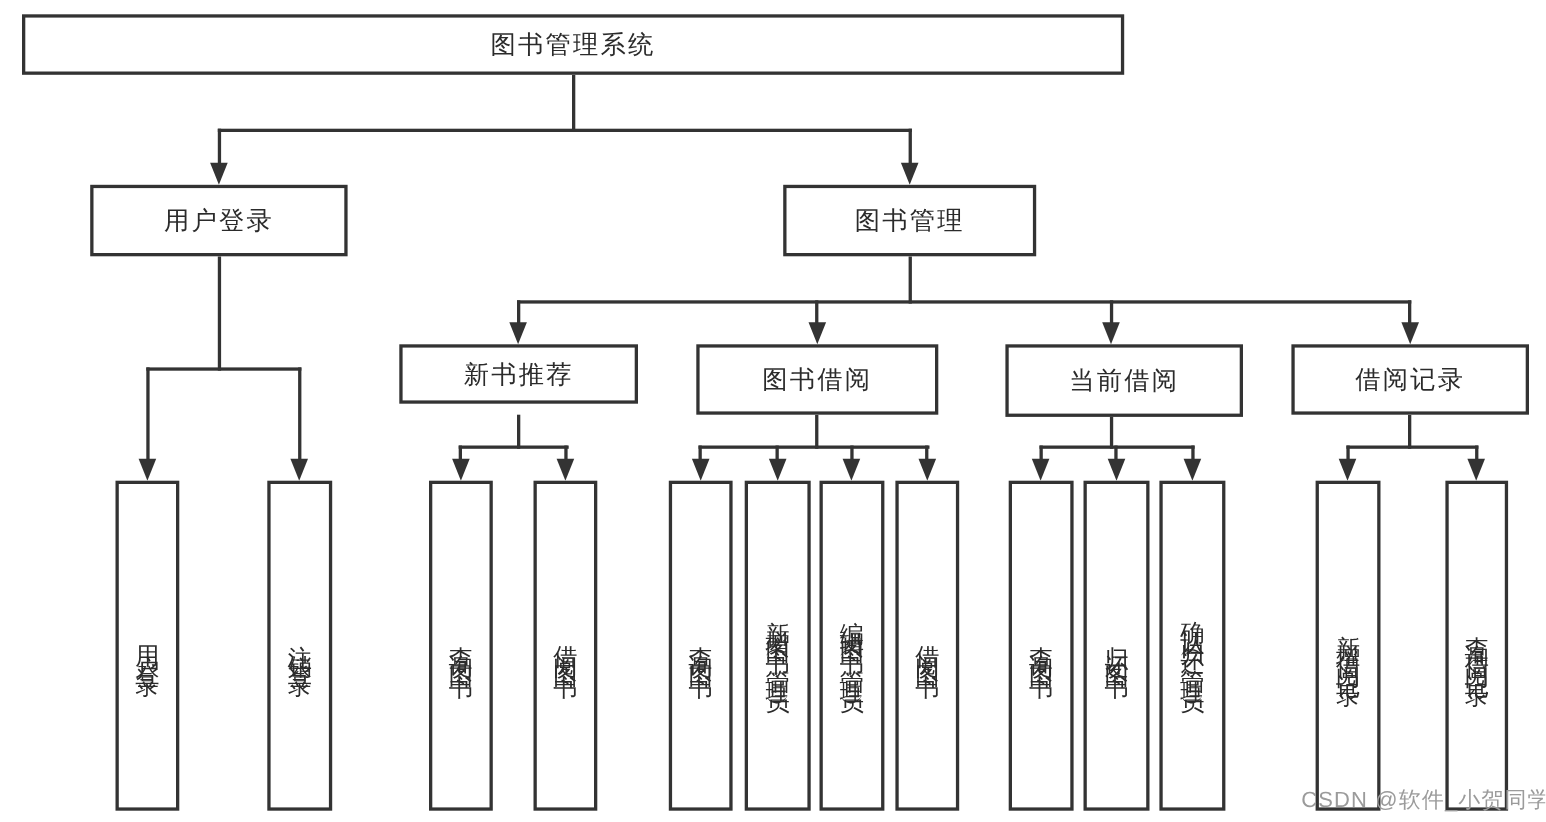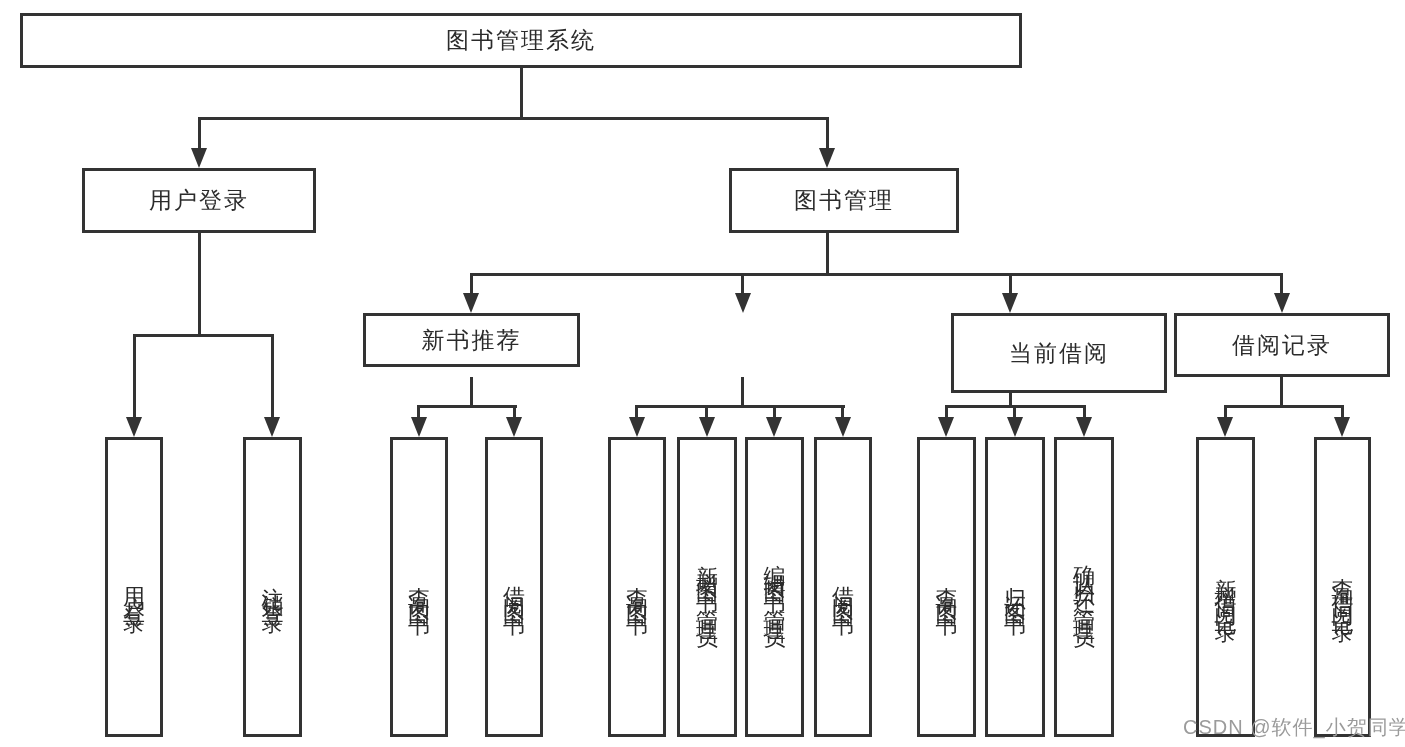--- a/index.html
+++ b/index.html
@@ -115,24 +115,25 @@
   <div class="arrow" style="left:835px;top:417px"></div>
   <div class="arrow" style="left:938px;top:417px"></div>
   <div class="arrow" style="left:1007px;top:417px"></div>
   <div class="arrow" style="left:1076px;top:417px"></div>
   <div class="arrow" style="left:1217px;top:417px"></div>
   <div class="arrow" style="left:1334px;top:417px"></div>
 
   <div class="node h" style="left:20px;top:13px;width:1002px;height:55px">图书管理系统</div>
 
   <div class="node h" style="left:82px;top:168px;width:234px;height:65px">用户登录</div>
-  <div class="node h" style="left:729px;top:168px;width:230px;height:65px">图书管理</div>
+  <div class="node h" style="left:712px;top:168px;width:230px;height:65px">图书管理</div>
 
   <div class="node h" style="left:363px;top:313px;width:217px;height:54px">新书推荐</div>
-  <div class="node h" style="left:951px;top:313px;width:216px;height:80px">当前借阅</div>
+  <div class="node h" style="left:633px;top:313px;width:220px;height:64px">图书借阅</div>
+  <div class="node h" style="left:914px;top:313px;width:216px;height:66px">当前借阅</div>
   <div class="node h" style="left:1174px;top:313px;width:216px;height:64px">借阅记录</div>
 
   <div class="node v" style="left:105px;top:437px;width:58px;height:300px">用户登录</div>
   <div class="node v" style="left:243px;top:437px;width:59px;height:300px">注销登录</div>
 
   <div class="node v" style="left:390px;top:437px;width:58px;height:300px">查询图书</div>
   <div class="node v" style="left:485px;top:437px;width:58px;height:300px">借阅图书</div>
 
   <div class="node v" style="left:608px;top:437px;width:58px;height:300px">查询图书</div>
   <div class="node v" style="left:677px;top:437px;width:60px;height:300px">新增图书（管理员）</div>

